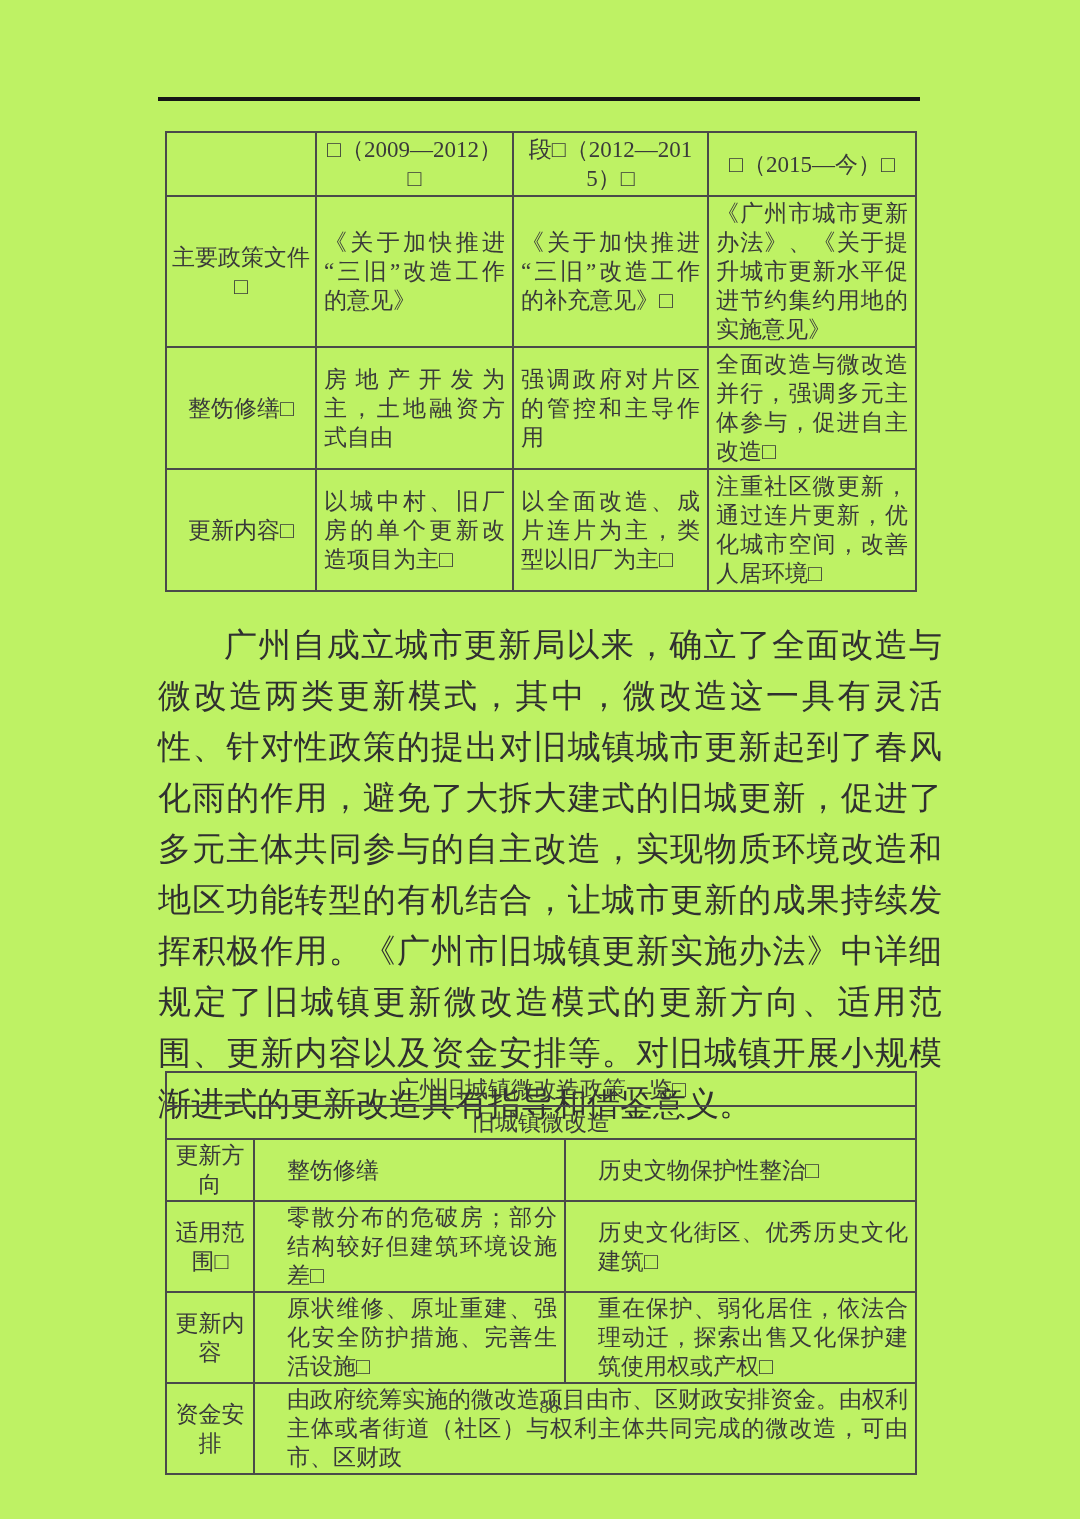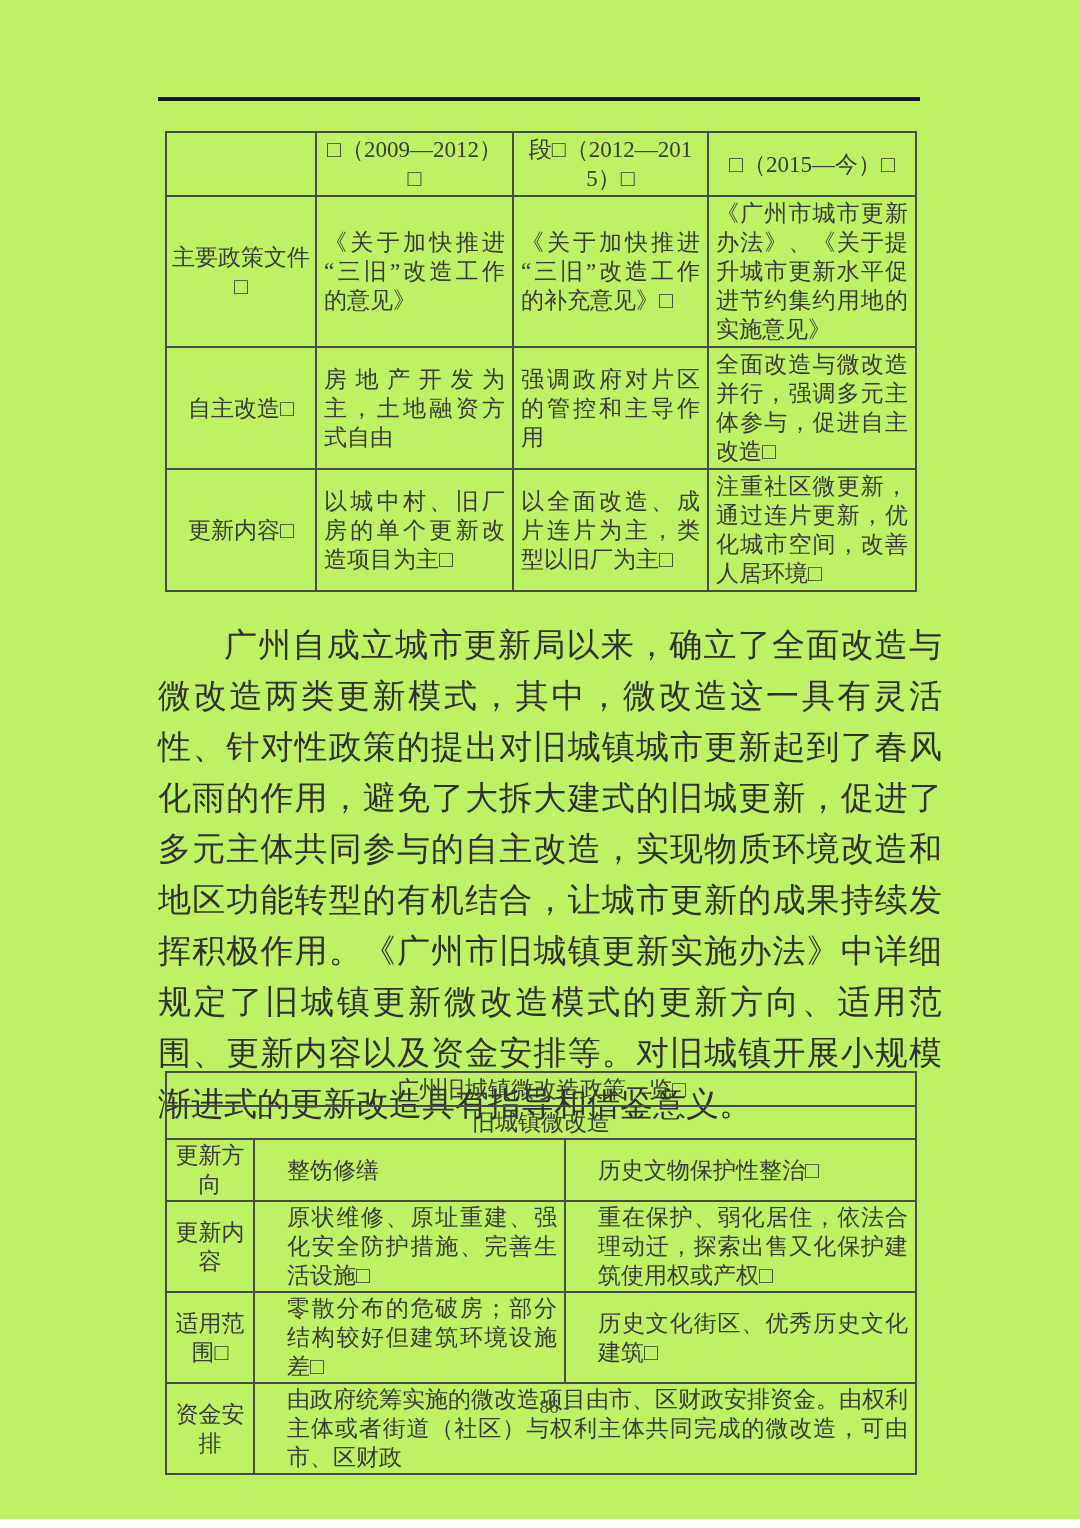--- a/index.html
+++ b/index.html
@@ -67,21 +67,21 @@
         <td class="hdr">段□（2012—2015）□</td>
         <td class="hdr">□（2015—今）□</td>
       </tr>
       <tr>
         <td class="lbl" style="height:134px">主要政策文件□</td>
         <td class="cnt">《关于加快推进“三旧”改造工作的意见》</td>
         <td class="cnt">《关于加快推进“三旧”改造工作的补充意见》□</td>
         <td class="cnt">《广州市城市更新办法》、《关于提升城市更新水平促进节约集约用地的实施意见》</td>
       </tr>
       <tr>
-        <td class="lbl" style="height:108px">自主改造□</td>
+        <td class="lbl" style="height:108px">整饬修缮□</td>
         <td class="cnt">房地产开发为主，土地融资方式自由</td>
         <td class="cnt">强调政府对片区的管控和主导作用</td>
         <td class="cnt">全面改造与微改造并行，强调多元主体参与，促进自主改造□</td>
       </tr>
       <tr>
         <td class="lbl" style="height:104px">更新内容□</td>
         <td class="cnt">以城中村、旧厂房的单个更新改造项目为主□</td>
         <td class="cnt">以全面改造、成片连片为主，类型以旧厂为主□</td>
         <td class="cnt">注重社区微更新，通过连片更新，优化城市空间，改善人居环境□</td>
       </tr>
@@ -102,28 +102,28 @@
       </tr>
       <tr>
         <td class="ttl" colspan="3" style="height:28px">旧城镇微改造</td>
       </tr>
       <tr>
         <td class="lbl" style="height:56px">更新方向</td>
         <td class="cnt">整饬修缮</td>
         <td class="cnt">历史文物保护性整治□</td>
       </tr>
       <tr>
+        <td class="lbl" style="height:58px">适用范围□</td>
+        <td class="cnt">零散分布的危破房；部分结构较好但建筑环境设施差□</td>
+        <td class="cnt">历史文化街区、优秀历史文化建筑□</td>
+      </tr>
+      <tr>
         <td class="lbl" style="height:76px">更新内容</td>
         <td class="cnt">原状维修、原址重建、强化安全防护措施、完善生活设施□</td>
         <td class="cnt">重在保护、弱化居住，依法合理动迁，探索出售又化保护建筑使用权或产权□</td>
-      </tr>
-      <tr>
-        <td class="lbl" style="height:58px">适用范围□</td>
-        <td class="cnt">零散分布的危破房；部分结构较好但建筑环境设施差□</td>
-        <td class="cnt">历史文化街区、优秀历史文化建筑□</td>
       </tr>
       <tr>
         <td class="lbl" style="height:58px">资金安排</td>
         <td class="cnt" colspan="2">由政府统筹实施的微改造项目由市、区财政安排资金。由权利主体或者街道（社区）与权利主体共同完成的微改造，可由市、区财政</td>
       </tr>
     </tbody>
   </table>
 
   <div class="page-number">- 86 -</div>
 

